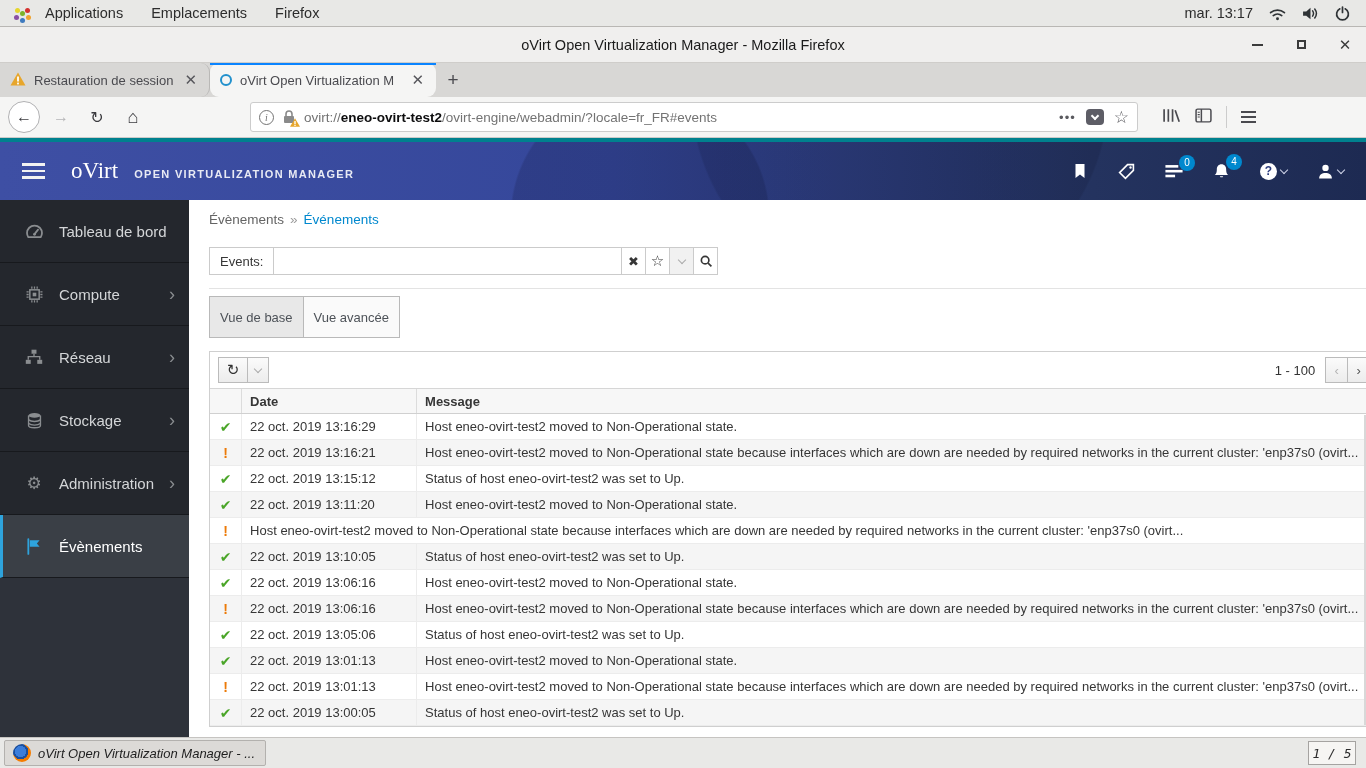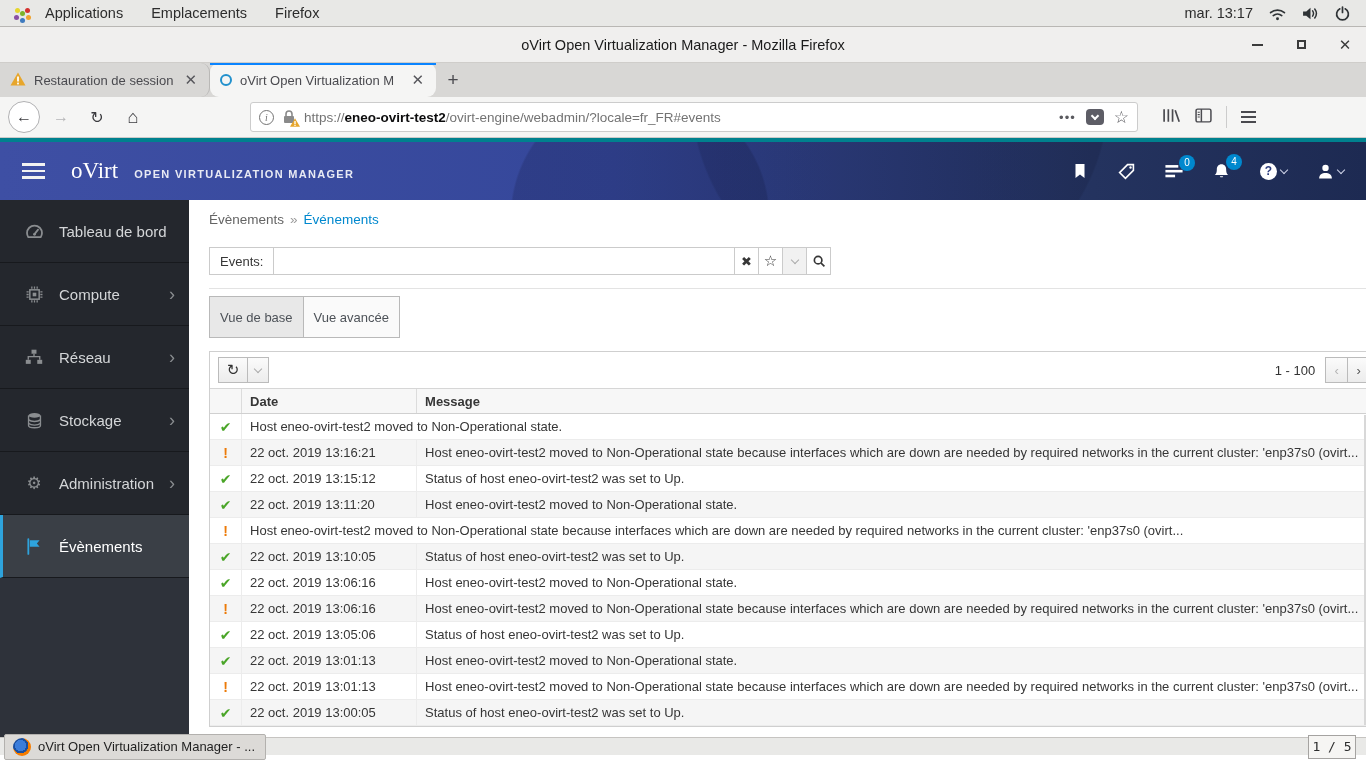--- a/index.html
+++ b/index.html
@@ -92,21 +92,21 @@
   .side-item .slabel { flex:1; }
   .side-chev { color:#8a8d90; font-size:18px; line-height:1; }
   .side-item.active { background:#3a3f46; border-left:3px solid #2ea3dc; padding-left:21px; color:#fff; }
   .gear-glyph { font-size:17px; color:#8a8d90; line-height:1; }
 
   .main { flex:1; background:#fff; padding:12px 16px 0 20px; display:flex; flex-direction:column; }
   .breadcrumb { font-size:13.5px; color:#646464; }
   .breadcrumb .sep { color:#9a9a9a; margin:0 6px; }
   .breadcrumb a { color:#0088ce; text-decoration:none; }
 
-  .searchbar { display:flex; margin-top:20px; height:28px; width:622px; }
+  .searchbar { display:flex; margin-top:20px; height:28px; width:509px; }
   .search-box { flex:1; display:flex; border:1px solid #cbcbcb; background:#fff; }
   .search-label { padding:0 10px; display:flex; align-items:center; font-size:13px; color:#363636;
     border-right:1px solid #cbcbcb; white-space:nowrap; }
   .search-input { flex:1; border:none; outline:none; font-size:13px; padding:0 8px; font-family:inherit; }
   .sbtn { width:24px; border:1px solid #cbcbcb; border-left:none; background:#fff;
     display:flex; align-items:center; justify-content:center; font-size:13px; color:#363636; }
   .sbtn.disabled { background:#f1f1f1; }
   .chev-g { width:6px; height:6px; border-right:1.6px solid #aaa; border-bottom:1.6px solid #aaa; transform:rotate(45deg); margin-top:-2px; }
 
   .hr { height:1px; background:#e3e3e3; margin-top:13px; }
@@ -143,22 +143,22 @@
   .trow.alt { background:#f5f5f5; }
   .trow > div { display:flex; align-items:center; padding:0 8px; border-right:1px solid #ececec; overflow:hidden; }
   .trow .col-msg { padding-right:20px; white-space:nowrap; }
   .sticon { line-height:1; }
   .sticon.ok { color:#4aa528; font-size:14px; }
   .sticon.warn { color:#ec7a08; font-weight:bold; font-size:14px; }
 
   .vscroll { position:absolute; top:63px; right:1px; bottom:1px; width:13px; background:#d8d8d8; }
 
   
-  .taskbar { height:18px; background:#e9e9e7; border-top:1px solid #c6c4c1;
-    display:flex; align-items:center; padding:0 4px; }
+  .taskbar { height:31px; background:#e9e9e7; border-top:1px solid #c6c4c1;
+    display:flex; align-items:center; padding:0 4px;font-style:italic; }
   .task-btn { height:26px; width:262px; border:1px solid #b3b1ae; background:#dcdad7; border-radius:2px;
     display:flex; align-items:center; gap:7px; padding:0 8px; font-size:13px; color:#1f1f1f; }
   .task-btn span { white-space:nowrap; overflow:hidden; }
   .ff-logo { width:18px; height:18px; border-radius:50%; flex:0 0 auto;
     background:radial-gradient(circle at 42% 42%, #3b7ddb 0 38%, #1b4f9e 39% 52%, #f57c00 53% 74%, #ffb300 75% 100%); }
   .ws-ind { margin-left:auto; width:48px; height:24px; border:1px solid #a5a3a1; background:#f6f5f3;
     display:flex; align-items:center; justify-content:center; font-size:13px; color:#2d2d2d; margin-right:6px;
     font-family:"DejaVu Sans Mono","Liberation Mono",monospace; }
 </style>
 </head>
@@ -239,21 +239,21 @@
       <svg width="16" height="16" viewBox="0 0 16 16">
           <rect x="3" y="7" width="10" height="7" rx="1" fill="#8a8a8a"></rect>
         <path d="M5 7V5a3 3 0 0 1 6 0v2" stroke="#8a8a8a" stroke-width="1.6" fill="none"></path>
         </svg>
       <svg class="tri" width="10" height="9" viewBox="0 0 12 10">
           <path d="M6 0l6 10H0z" fill="#e7a62c"></path>
         <rect x="5.2" y="3.2" width="1.6" height="3.6" fill="#fff"></rect>
           <rect x="5.2" y="7.6" width="1.6" height="1.6" fill="#fff"></rect>
         </svg>
     </span>
-    <span class="url-text"><span>https://</span><b>eneo-ovirt-test2</b><span>/ovirt-engine/webadmin/?locale=fr_FR#events</span></span>
+    <span class="url-text"><span>ovirt://</span><b>eneo-ovirt-test2</b><span>/ovirt-engine/webadmin/?locale=fr_FR#events</span></span>
     <span class="page-actions">
       <span class="dots">•••</span>
       <span class="pocket">
           <i></i>
         </span>
       <span class="star">☆</span>
     </span>
   </div>
   <span class="nav-right">
     <span>
@@ -443,20 +443,21 @@
         <div class="col-icon"></div>
         <div class="col-date">Date</div>
         <div class="col-msg">Message</div>
       </div>
 
       <div class="tbody">
   <div class="trow">
     <div class="col-icon">
               <span class="sticon ok">✔</span>
             </div>
+    <div class="col-date">22 oct. 2019 13:16:29</div>
     <div class="col-msg">Host eneo-ovirt-test2 moved to Non-Operational state.</div>
   </div>
 
   <div class="trow alt">
     <div class="col-icon">
               <span class="sticon warn">!</span>
             </div>
     <div class="col-date">22 oct. 2019 13:16:21</div>
     <div class="col-msg">Host eneo-ovirt-test2 moved to Non-Operational state because interfaces which are down are needed by required networks in the current cluster: 'enp37s0 (ovirt...</div>
   </div>

